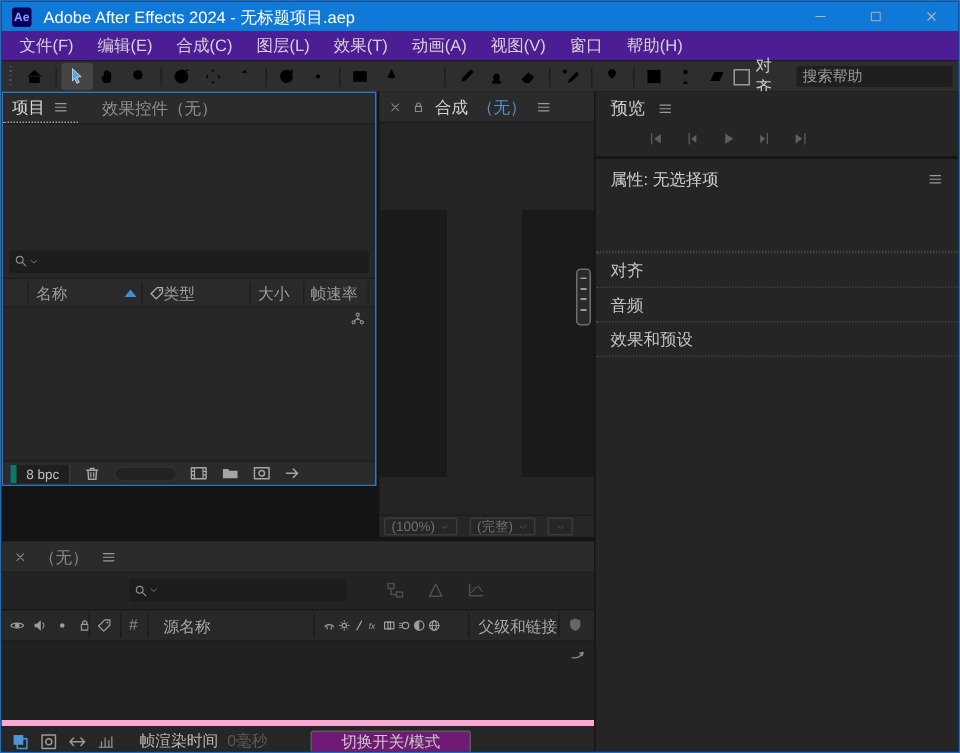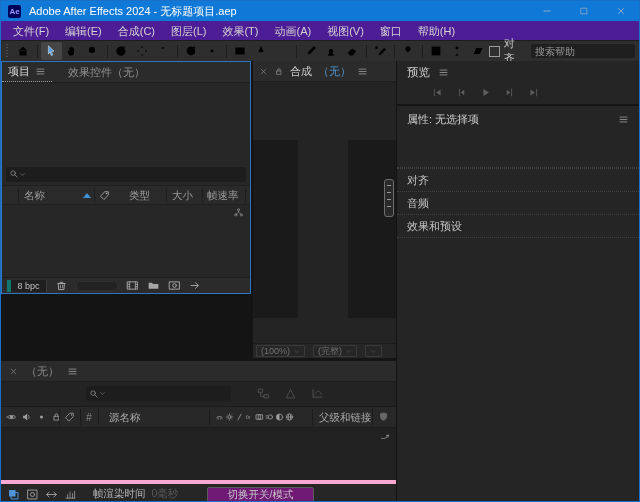--- a/index.html
+++ b/index.html
@@ -30,21 +30,21 @@
   #snapwrap{margin-left:auto;display:flex;align-items:center}
   #snapbox{width:11px;height:11px;border:1px solid #9a9a9a;background:transparent}
   #snaplabel{margin:0 6px 0 4px;color:#c9c9c9}
   #helpsearch{width:104px;height:14px;background:#1f1f1f;border:none;border-radius:2px;color:#bbb;font-size:10px;padding:0 4px;outline:none}
   #helpsearch::placeholder{color:#9a9a9a}
   
   #workspace{position:absolute;left:0;top:60px;width:638px;height:440px;background:#141414}
   .paneltabs{height:21px;background:#2b2b2b;display:flex;align-items:center;border-bottom:1px solid #1e1e1e}
   .menuicon{width:11px;height:11px;color:#9a9a9a}
   
-  #project{position:absolute;left:0;top:0;width:250px;height:233px;border:1px solid #2d76bd;background:#272727;display:flex;flex-direction:column}
+  #project{position:absolute;left:0;top:0;width:250px;height:263px;border:1px solid #2d76bd;background:#272727;display:flex;flex-direction:column}
   .ptab-active{display:flex;align-items:center;gap:5px;padding:0 6px;height:100%;border-bottom:1px dotted #9a9a9a;color:#dcdcdc}
   .ptab{color:#8f8f8f;margin-left:16px}
   #pv-area{height:82px}
   .searchrow{height:18px;margin:0 4px;display:flex;align-items:center}
   .searchbox{flex:1;height:15px;background:#1d1d1d;border-radius:2px;display:flex;align-items:center;padding:0 3px}
   .searchbox .icon{width:10px;height:10px;color:#8d8d8d}
   .searchbox input{flex:1;background:transparent;border:none;outline:none;color:#ccc;font-size:10px;min-width:0}
   #projheader{height:20px;margin-top:2px;background:#2a2a2a;border-top:1px solid #1f1f1f;border-bottom:1px solid #1f1f1f;position:relative;color:#9c9c9c;font-size:10.5px}
   #projheader .col{position:absolute;top:3px;white-space:nowrap}
   #projheader .csep{position:absolute;top:2px;width:1px;height:15px;background:#1f1f1f}
@@ -316,21 +316,21 @@
         <span class="csep" style="left:16px"></span>
         <span class="col" style="left:22px">名称</span>
         <span id="sortarrow"></span>
         <span class="csep" style="left:92px"></span>
         <span class="icon" style="left:97px">
             <svg viewBox="0 0 16 16">
               <path d="M2.5 8.5 8.5 2.5h5v5l-6 6z"></path>
               <circle cx="11" cy="5" r="1" fill="currentColor" stroke="none"></circle>
             </svg>
           </span>
-        <span class="col" style="left:127px">类型</span>
+        <span class="col" style="left:107px">类型</span>
         <span class="csep" style="left:164px"></span>
         <span class="col" style="left:170px">大小</span>
         <span class="csep" style="left:200px"></span>
         <span class="col" style="left:205px">帧速率</span>
         <span class="csep" style="left:243px"></span>
       </div>
       <div id="projlist">
         <span class="icon" id="hier">
             <svg viewBox="0 0 16 16">
               <circle cx="8" cy="4" r="1.5"></circle>

